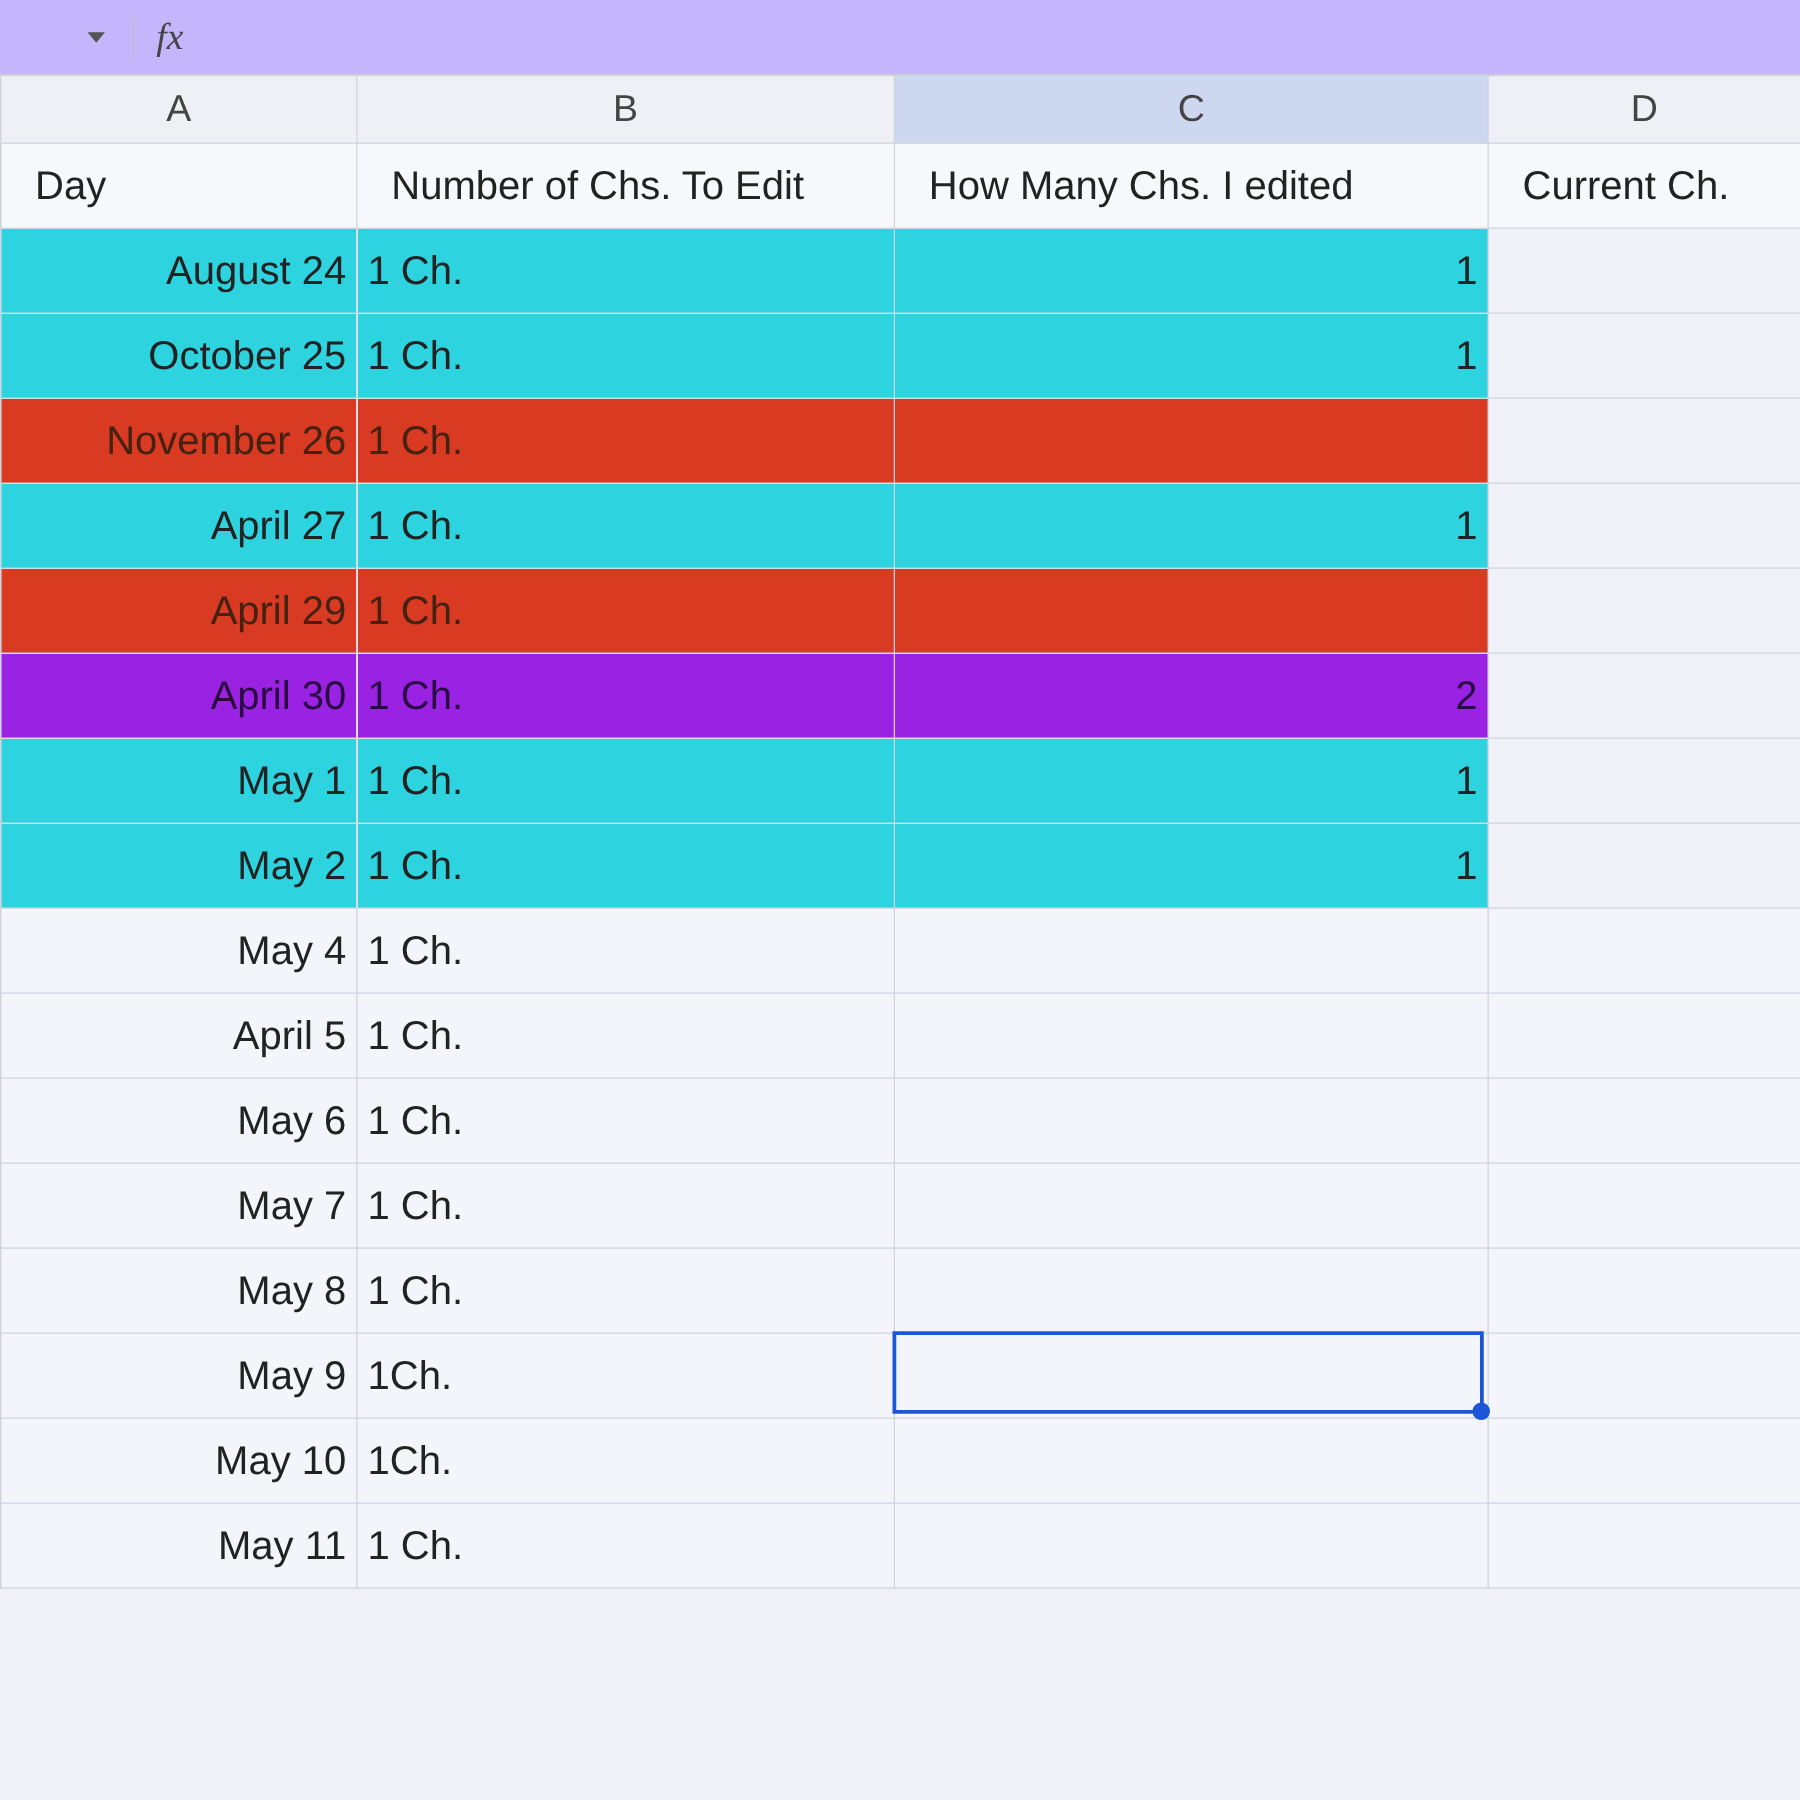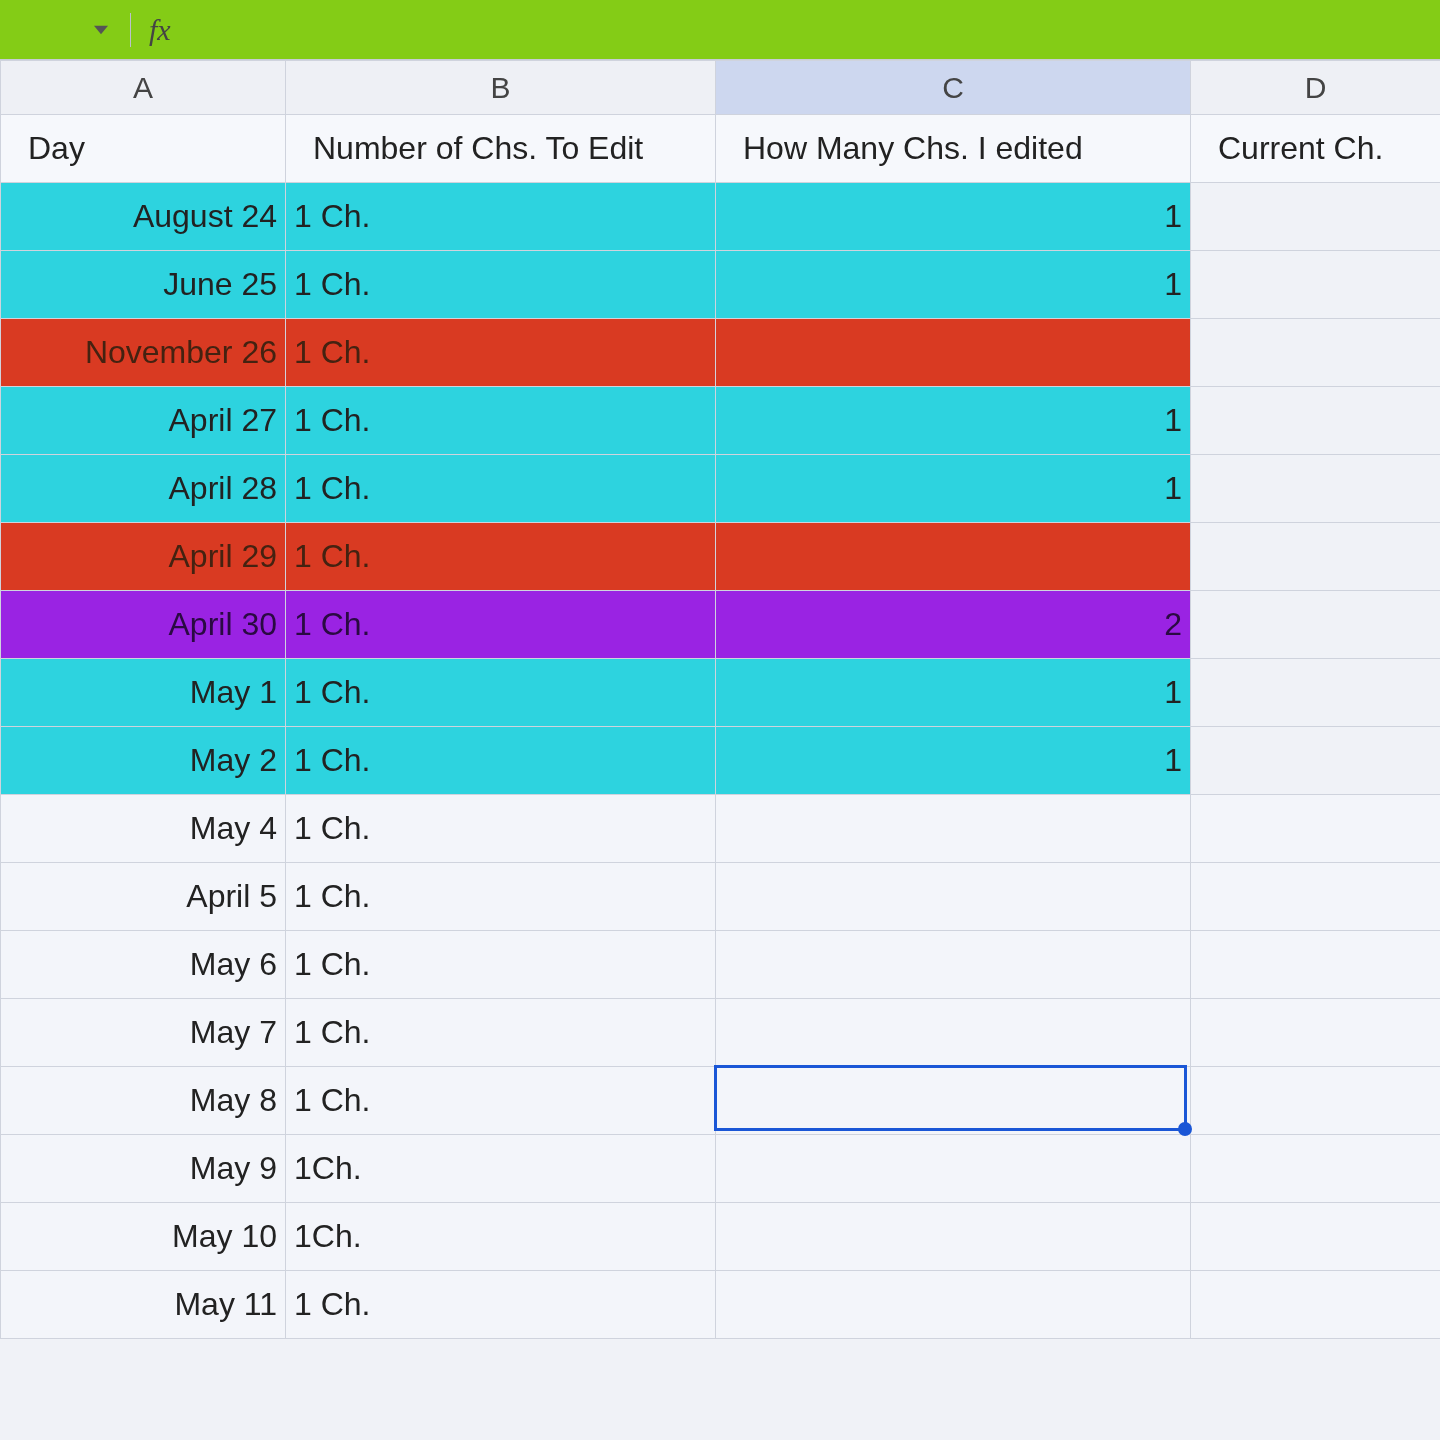--- a/index.html
+++ b/index.html
@@ -13,23 +13,23 @@
   .sheet {
     width: 100%;
     height: 100%;
     background: #f0f2f7;
   }
   
   .formula-bar {
     display: flex;
     align-items: center;
     height: 60px;
-    padding-left: 90px;
+    padding-left: 66px;
     gap: 18px;
-    background: #84cc16;
+    background: #c4b5fd;
     border-bottom: 1px solid #c8ccd6;
   }
   .name-dd {
     width: 22px; height: 22px;
     display:flex; align-items:center; justify-content:center;
     color:#555;
   }
   .name-dd svg { width:14px; height:14px; }
   .fb-sep {
     width: 1px; height: 34px;
@@ -160,42 +160,35 @@
         <tbody id="rows">
           <tr class="fill-cyan">
             <th class="rownum"></th>
             <td class="colA">August 24</td>
             <td class="colB">1 Ch.</td>
             <td class="colC">1</td>
             <td class="colD"></td>
           </tr>
           <tr class="fill-cyan">
             <th class="rownum"></th>
-            <td class="colA">June 25</td>
+            <td class="colA">October 25</td>
             <td class="colB">1 Ch.</td>
             <td class="colC">1</td>
             <td class="colD"></td>
           </tr>
           <tr class="fill-red">
             <th class="rownum"></th>
             <td class="colA">November 26</td>
             <td class="colB">1 Ch.</td>
             <td class="colC"></td>
             <td class="colD"></td>
           </tr>
           <tr class="fill-cyan">
             <th class="rownum"></th>
             <td class="colA">April 27</td>
-            <td class="colB">1 Ch.</td>
-            <td class="colC">1</td>
-            <td class="colD"></td>
-          </tr>
-          <tr class="fill-cyan">
-            <th class="rownum"></th>
-            <td class="colA">April 28</td>
             <td class="colB">1 Ch.</td>
             <td class="colC">1</td>
             <td class="colD"></td>
           </tr>
           <tr class="fill-red">
             <th class="rownum"></th>
             <td class="colA">April 29</td>
             <td class="colB">1 Ch.</td>
             <td class="colC"></td>
             <td class="colD"></td>

